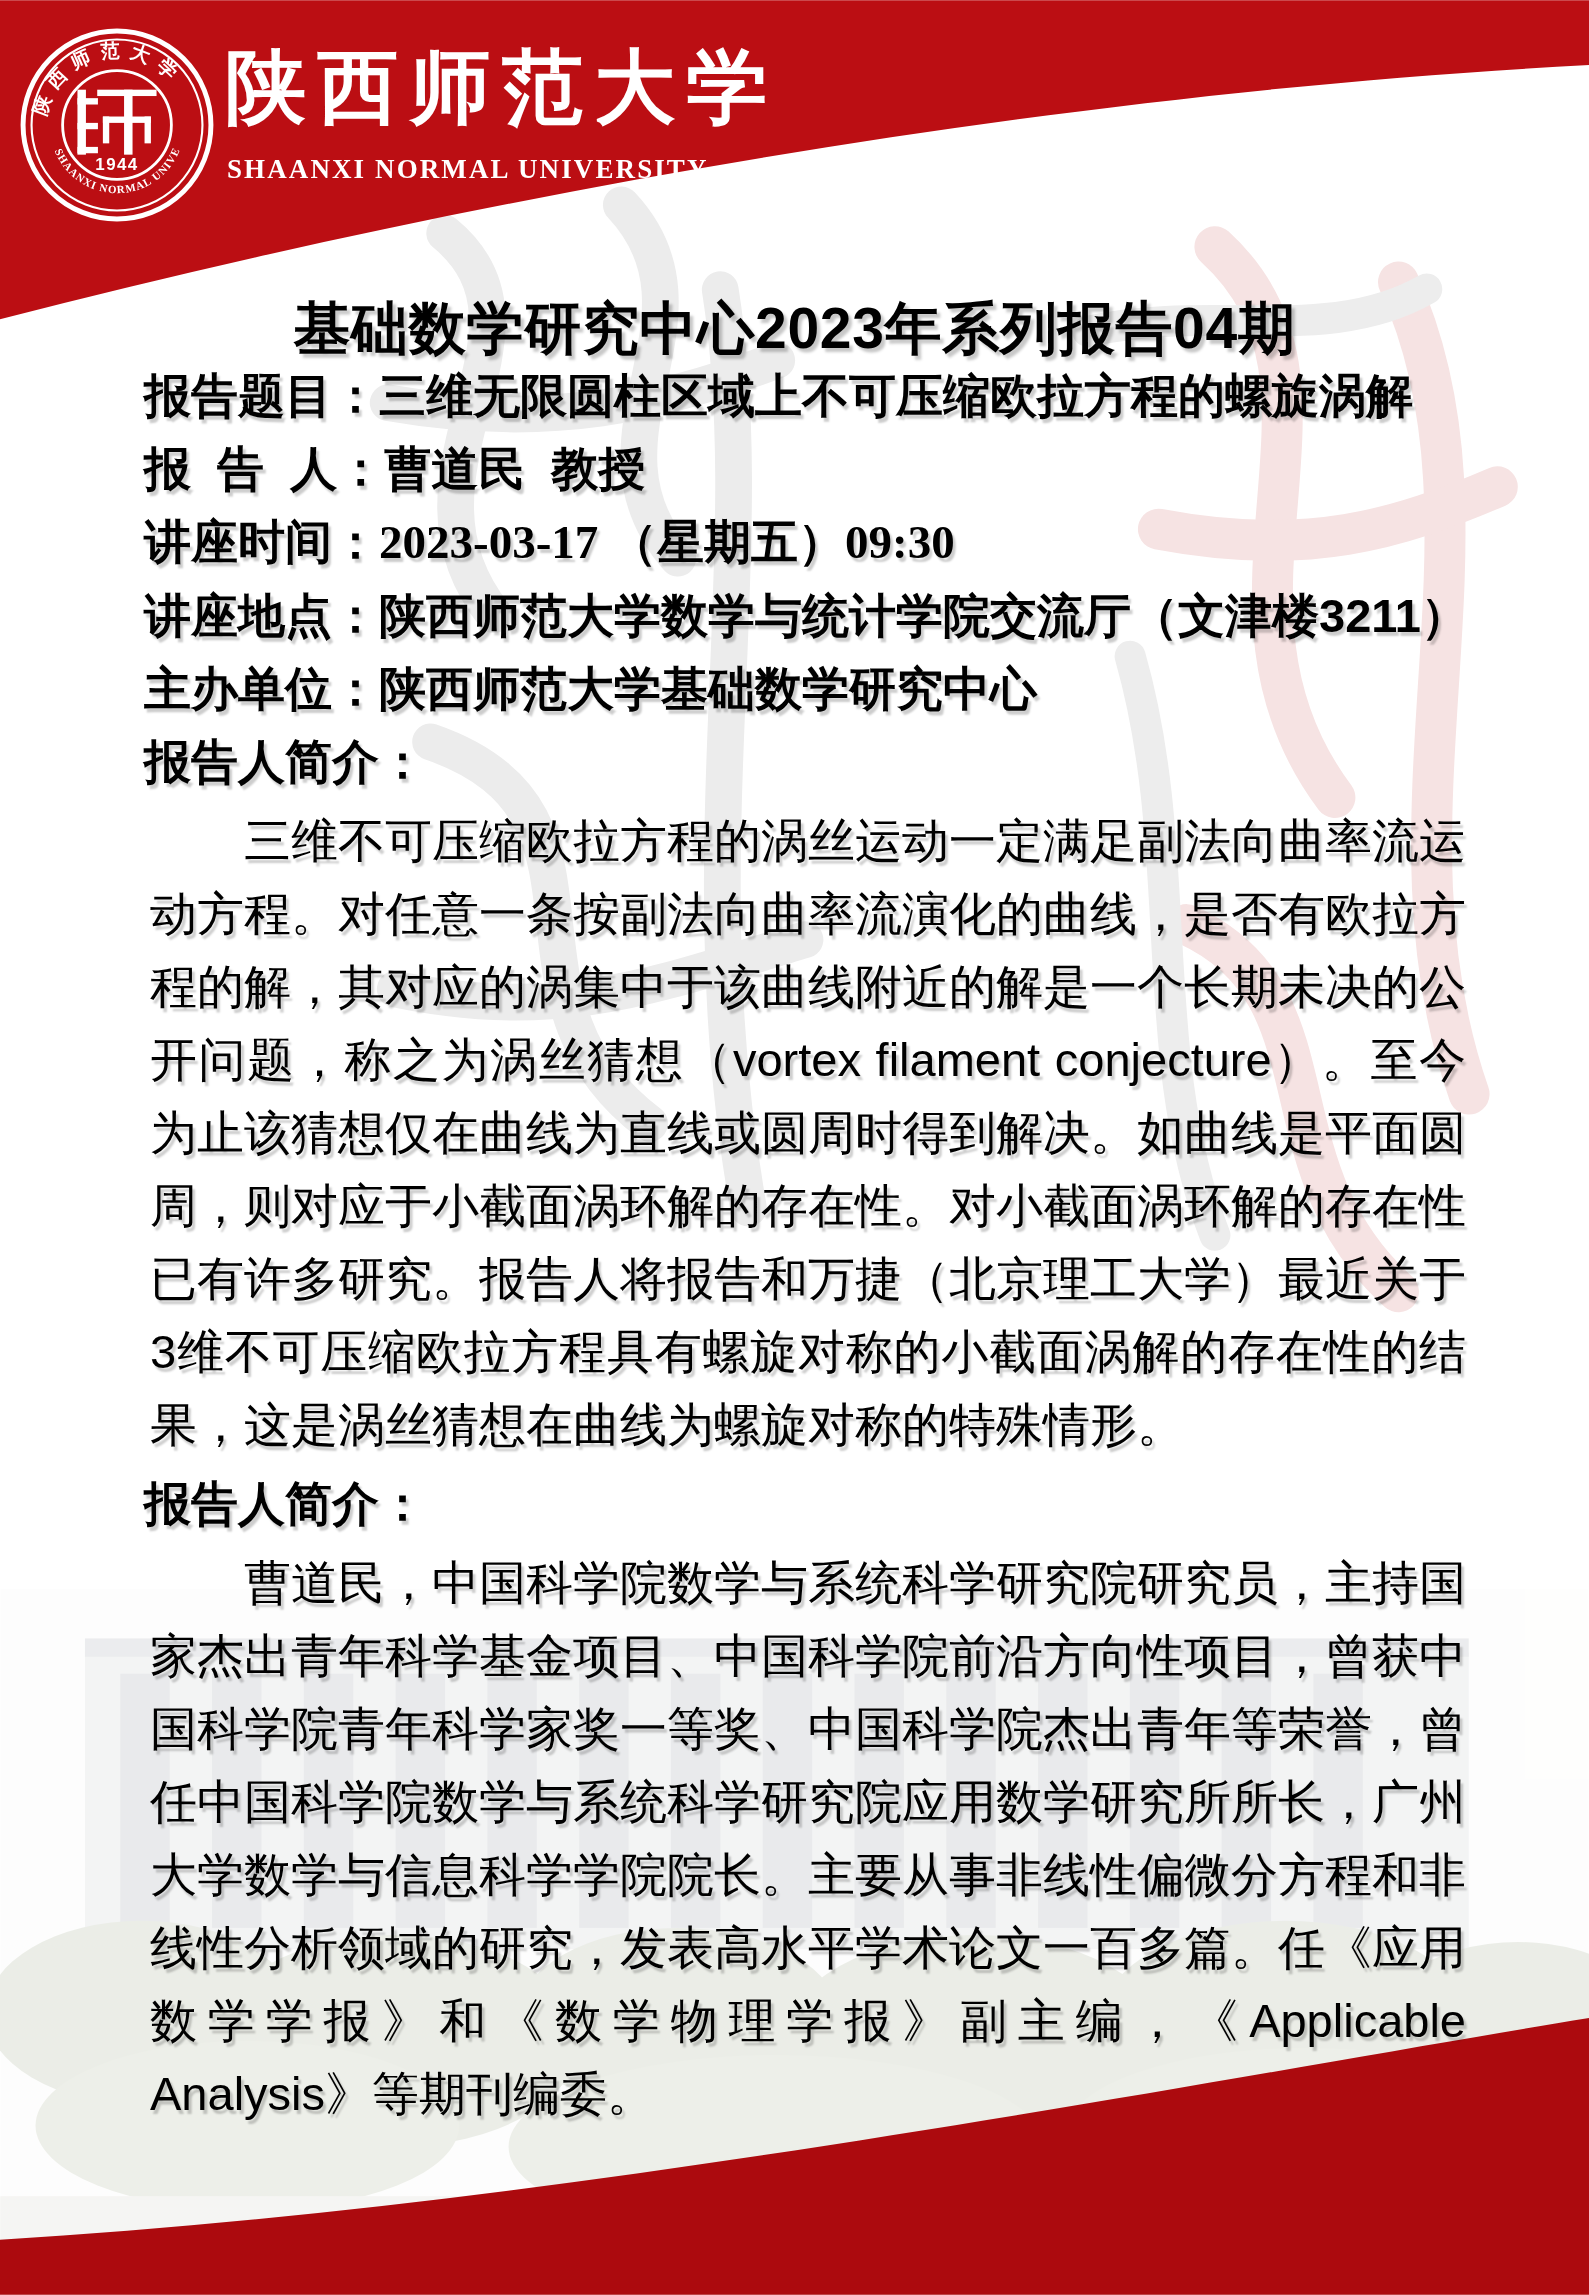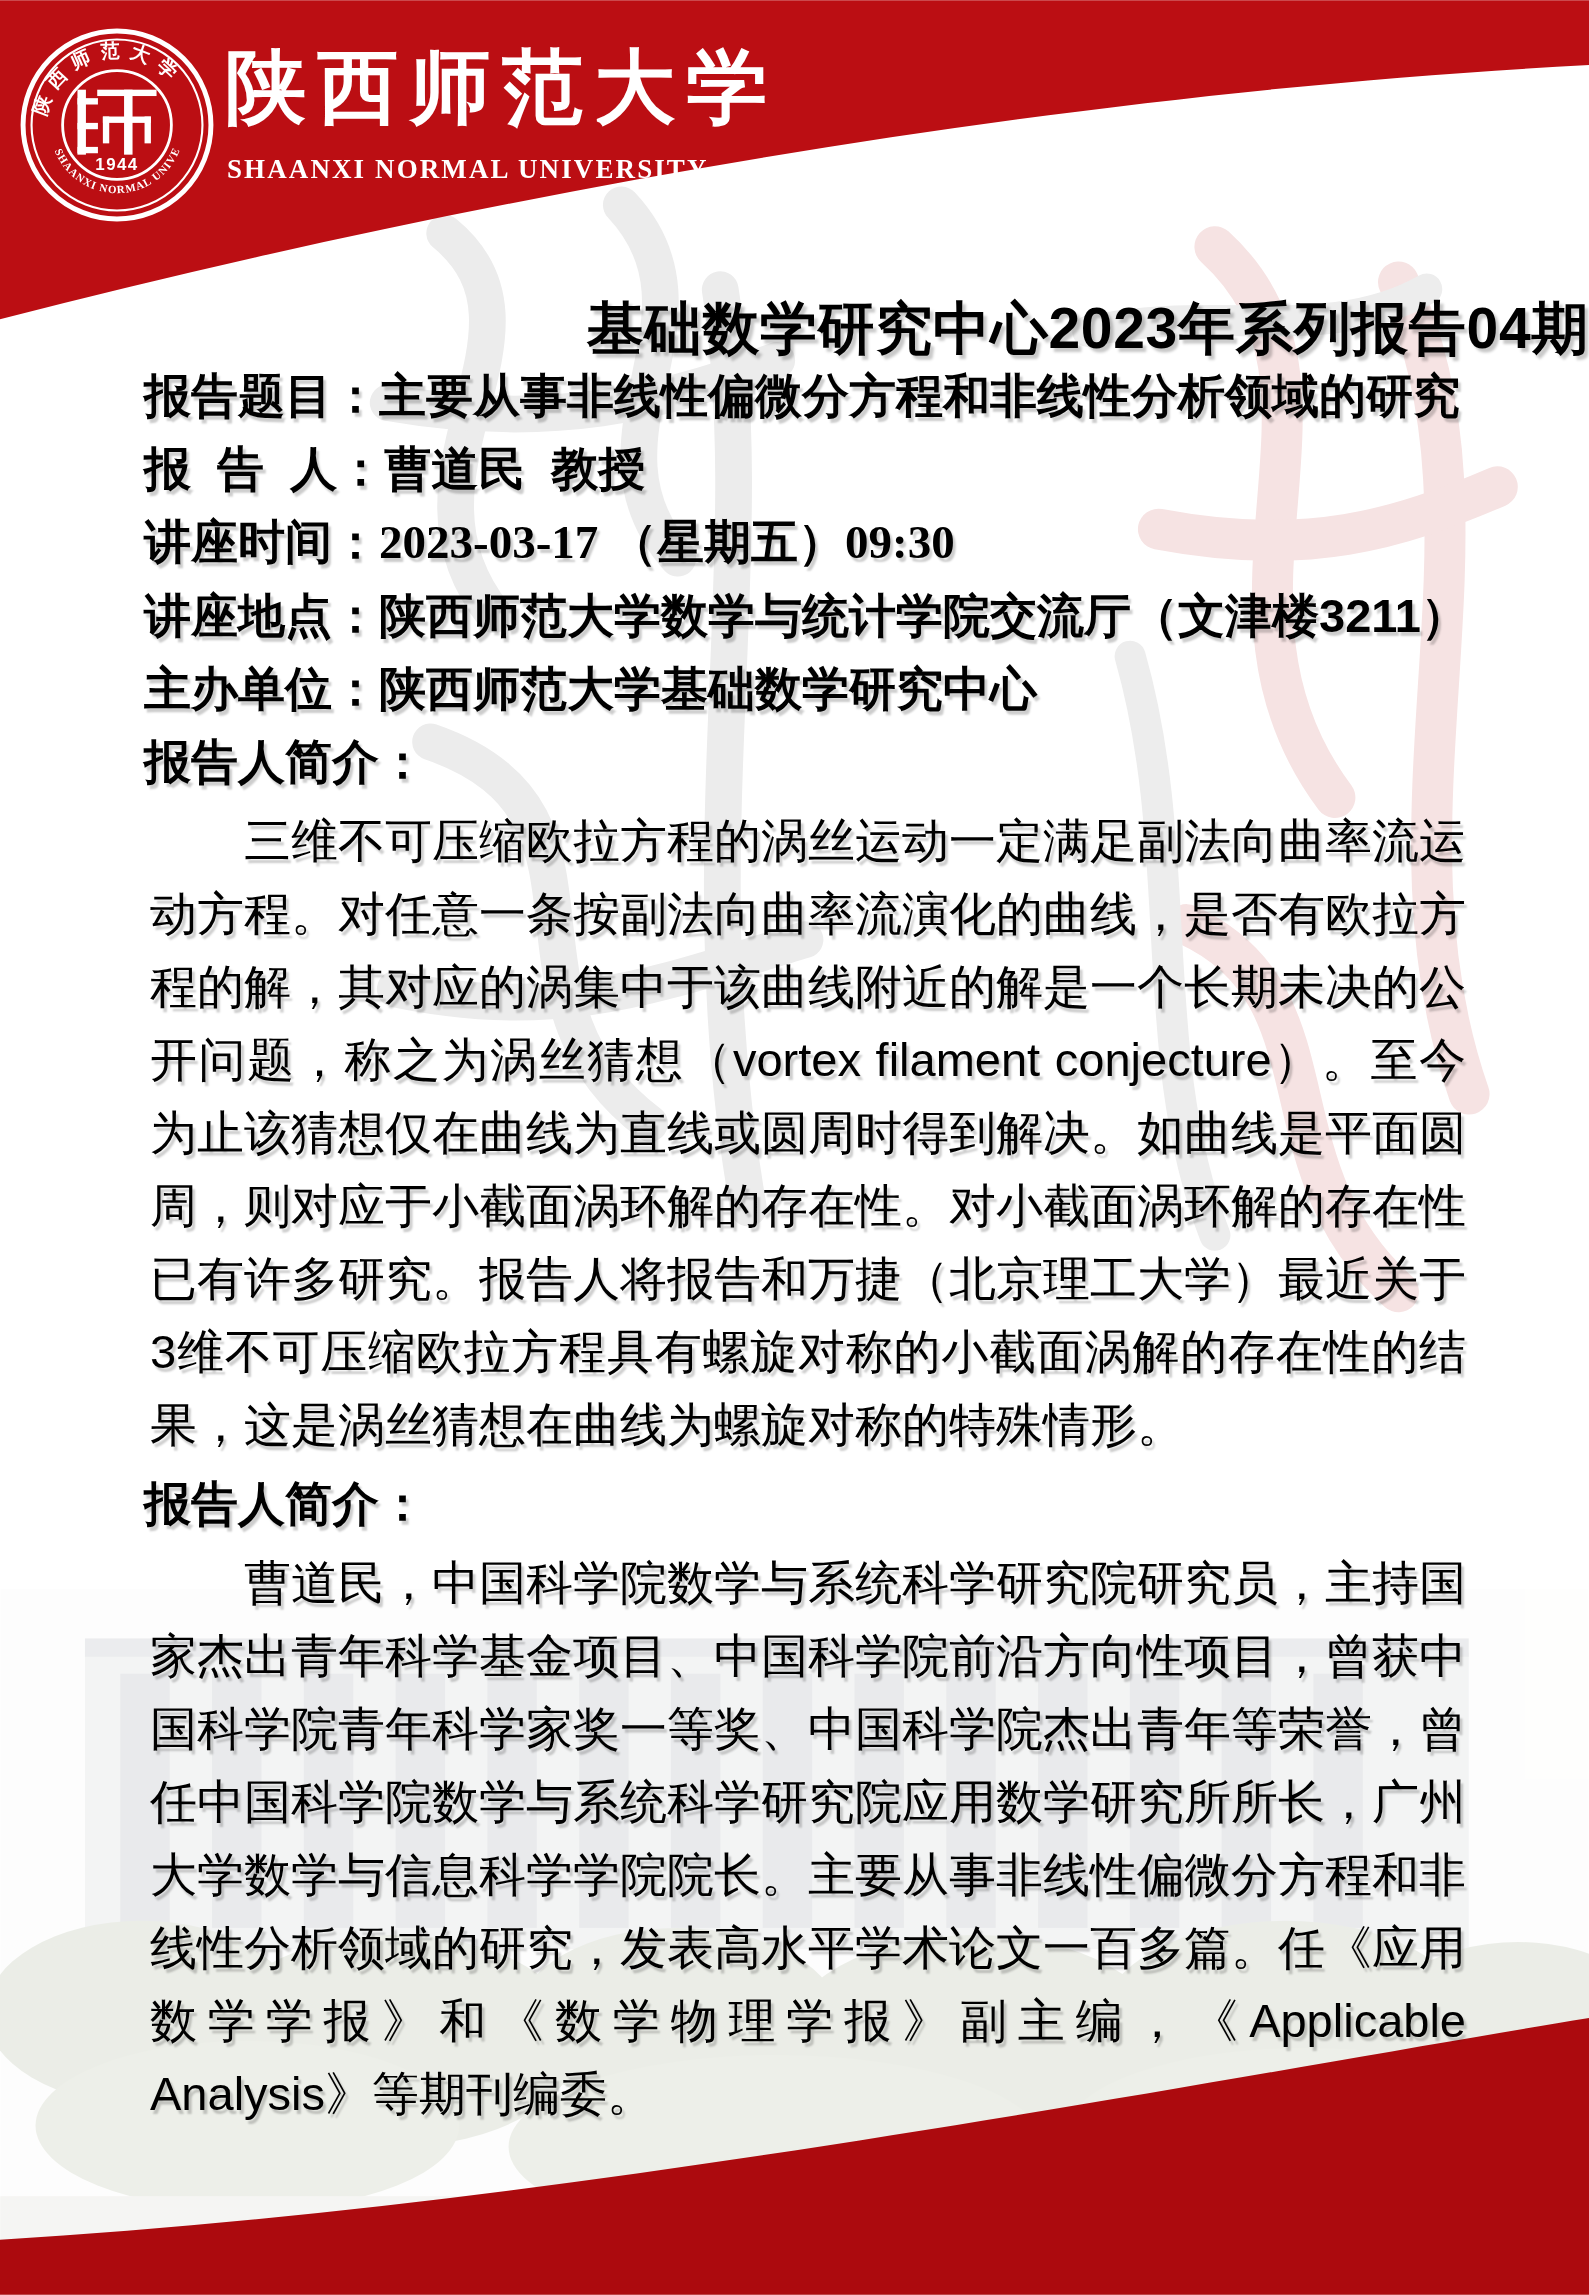--- a/index.html
+++ b/index.html
@@ -33,21 +33,21 @@
     font-size: 27px; font-weight: 700; color: #ffffff;
     letter-spacing: 2.1px; white-space: pre;
   }
 
   
   .footer-svg { position: absolute; left: 0; bottom: 0; z-index: 1; display: block; }
 
   
   .page-title {
     position: absolute; left: 0; top: 253px; width: 1589px;
-    text-align: right; z-index: 2;
+    text-align: center; z-index: 2;
     font-size: 57px; font-weight: 700; letter-spacing: 0.7px;
     text-shadow: 3.5px 4.2px 2.8px rgba(0,0,0,0.22);
   }
   .content {
     position: absolute; left: 144px; top: 359px; width: 1328px; z-index: 2;
     font-size: 47px; line-height: 73px;
     text-shadow: 2.8px 3.5px 2.1px rgba(0,0,0,0.20);
   }
   .row { display: flex; align-items: baseline; }
   .row .label { font-weight: 700; white-space: pre; flex: 0 0 auto; }
@@ -166,21 +166,21 @@
     <div class="uni-zh">陕西师范大学</div>
     <div class="uni-en">SHAANXI NORMAL UNIVERSITY</div>
   </div>
 
   <h1 class="page-title">基础数学研究中心2023年系列报告04期</h1>
 
   <div class="content">
 
     <div class="row">
       <span class="label">报告题目：</span>
-      <span class="value">主要从事非线性偏微分方程和非线性分析领域的研究</span>
+      <span class="value">三维无限圆柱区域上不可压缩欧拉方程的螺旋涡解</span>
     </div>
     <div class="row">
       <span class="label">报  告  人：</span>
       <span class="value">曹道民  教授</span>
     </div>
     <div class="row">
       <span class="label">讲座时间：</span>
       <span class="value serif">2023-03-17 （星期五）09:30</span>
     </div>
     <div class="row">

